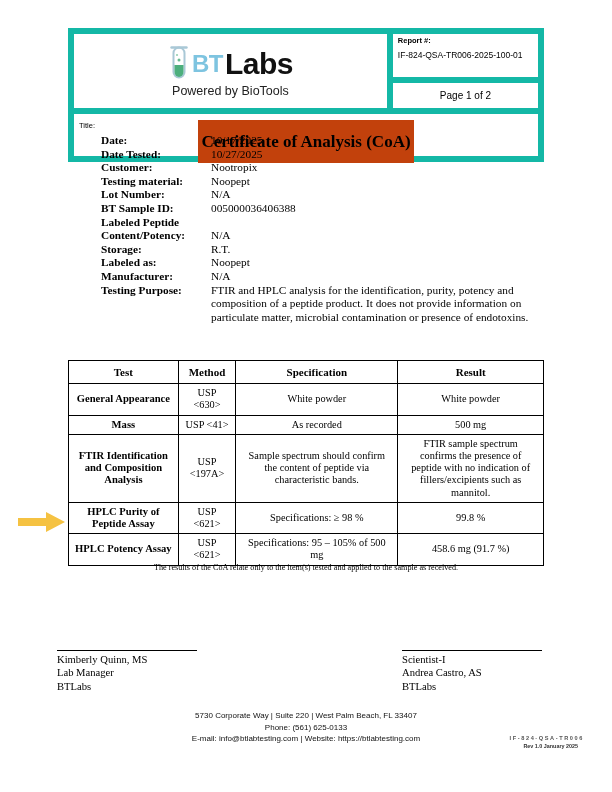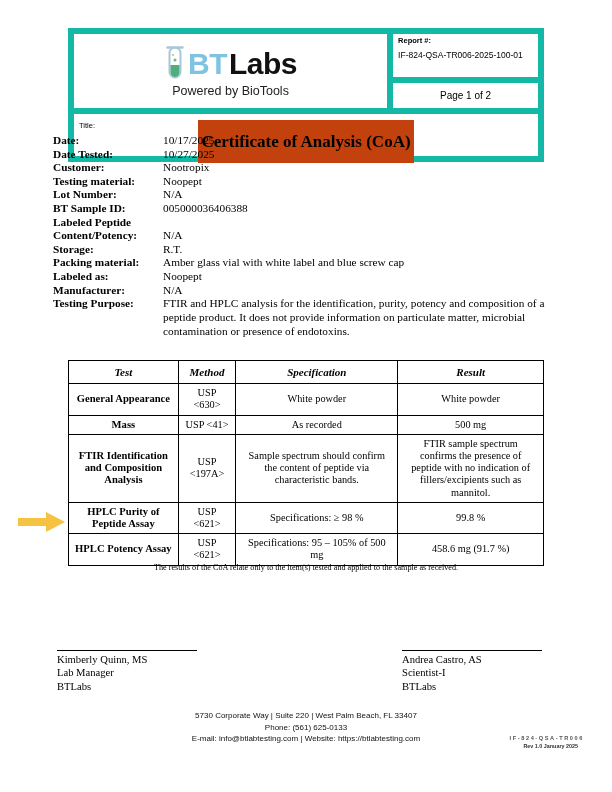--- a/index.html
+++ b/index.html
@@ -46,21 +46,21 @@
     display: flex;
     align-items: center;
     justify-content: center;
     gap: 2px;
     line-height: 1;
   }
   .tube-icon { display: block; }
   .logo-bt {
     font-family: "Liberation Sans", sans-serif;
     font-weight: bold;
-    font-size: 30px;
+    font-size: 24px;
     color: #7ec4e0;
     letter-spacing: -0.5px;
   }
   .logo-labs {
     font-family: "Liberation Sans", sans-serif;
     font-weight: bold;
     font-size: 30px;
     color: #111111;
     letter-spacing: -0.5px;
   }
@@ -129,20 +129,21 @@
     line-height: 13.6px;
   }
   .info-row {
     display: flex;
     align-items: flex-start;
   }
   .info-label {
     width: 110px;
     font-weight: bold;
     flex: 0 0 110px;
+    margin-left: 48px;
   }
   .info-value {
     flex: 1;
   }
   .info-value.multiline {
     line-height: 13.9px;
   }
 
   
   .results-table {
@@ -158,21 +159,20 @@
     border: 1px solid #000;
     text-align: center;
     vertical-align: middle;
     padding: 3px 6px;
     line-height: 12.2px;
   }
   .results-table th {
     font-weight: bold;
     font-size: 11px;
     padding: 5px 3px;
-    font-style: italic;
   }
   .col-test   { width: 108px; }
   .col-method { width: 52px; }
   .col-spec   { width: 168px; }
   .col-result { width: 148px; }
   .cell-test {
     font-weight: bold;
     font-size: 10.6px;
   }
 
@@ -326,24 +326,20 @@
     </div>
     <div class="info-row">
       <div class="info-label">Content/Potency:</div>
       <div class="info-value">N/A</div>
     </div>
     <div class="info-row">
       <div class="info-label">Storage:</div>
       <div class="info-value">R.T.</div>
     </div>
     <div class="info-row">
-      <div class="info-label">Packing material:</div>
-      <div class="info-value">Amber glass vial with white label and blue screw cap</div>
-    </div>
-    <div class="info-row">
       <div class="info-label">Labeled as:</div>
       <div class="info-value">Noopept</div>
     </div>
     <div class="info-row">
       <div class="info-label">Manufacturer:</div>
       <div class="info-value">N/A</div>
     </div>
     <div class="info-row">
       <div class="info-label">Testing Purpose:</div>
       <div class="info-value multiline">FTIR and HPLC analysis for the identification, purity, potency and composition of a peptide product. It does not provide information on particulate matter, microbial contamination or presence of endotoxins.</div>
@@ -404,22 +400,22 @@
   <div class="signatures">
     <div class="sig-cols">
       <div class="sig-block">
         <div class="sig-line"></div>
         <div>Kimberly Quinn, MS</div>
         <div>Lab Manager</div>
         <div>BTLabs</div>
       </div>
       <div class="sig-block right">
         <div class="sig-line"></div>
+        <div>Scientist-I</div>
         <div>Andrea Castro, AS</div>
-        <div>Scientist-I</div>
         <div>BTLabs</div>
       </div>
     </div>
   </div>
 
   <div class="footer">
     <div>5730 Corporate Way | Suite 220 | West Palm Beach, FL 33407</div>
     <div>Phone: (561) 625-0133</div>
     <div>E-mail: info@btlabtesting.com | Website: https://btlabtesting.com</div>
   </div>

